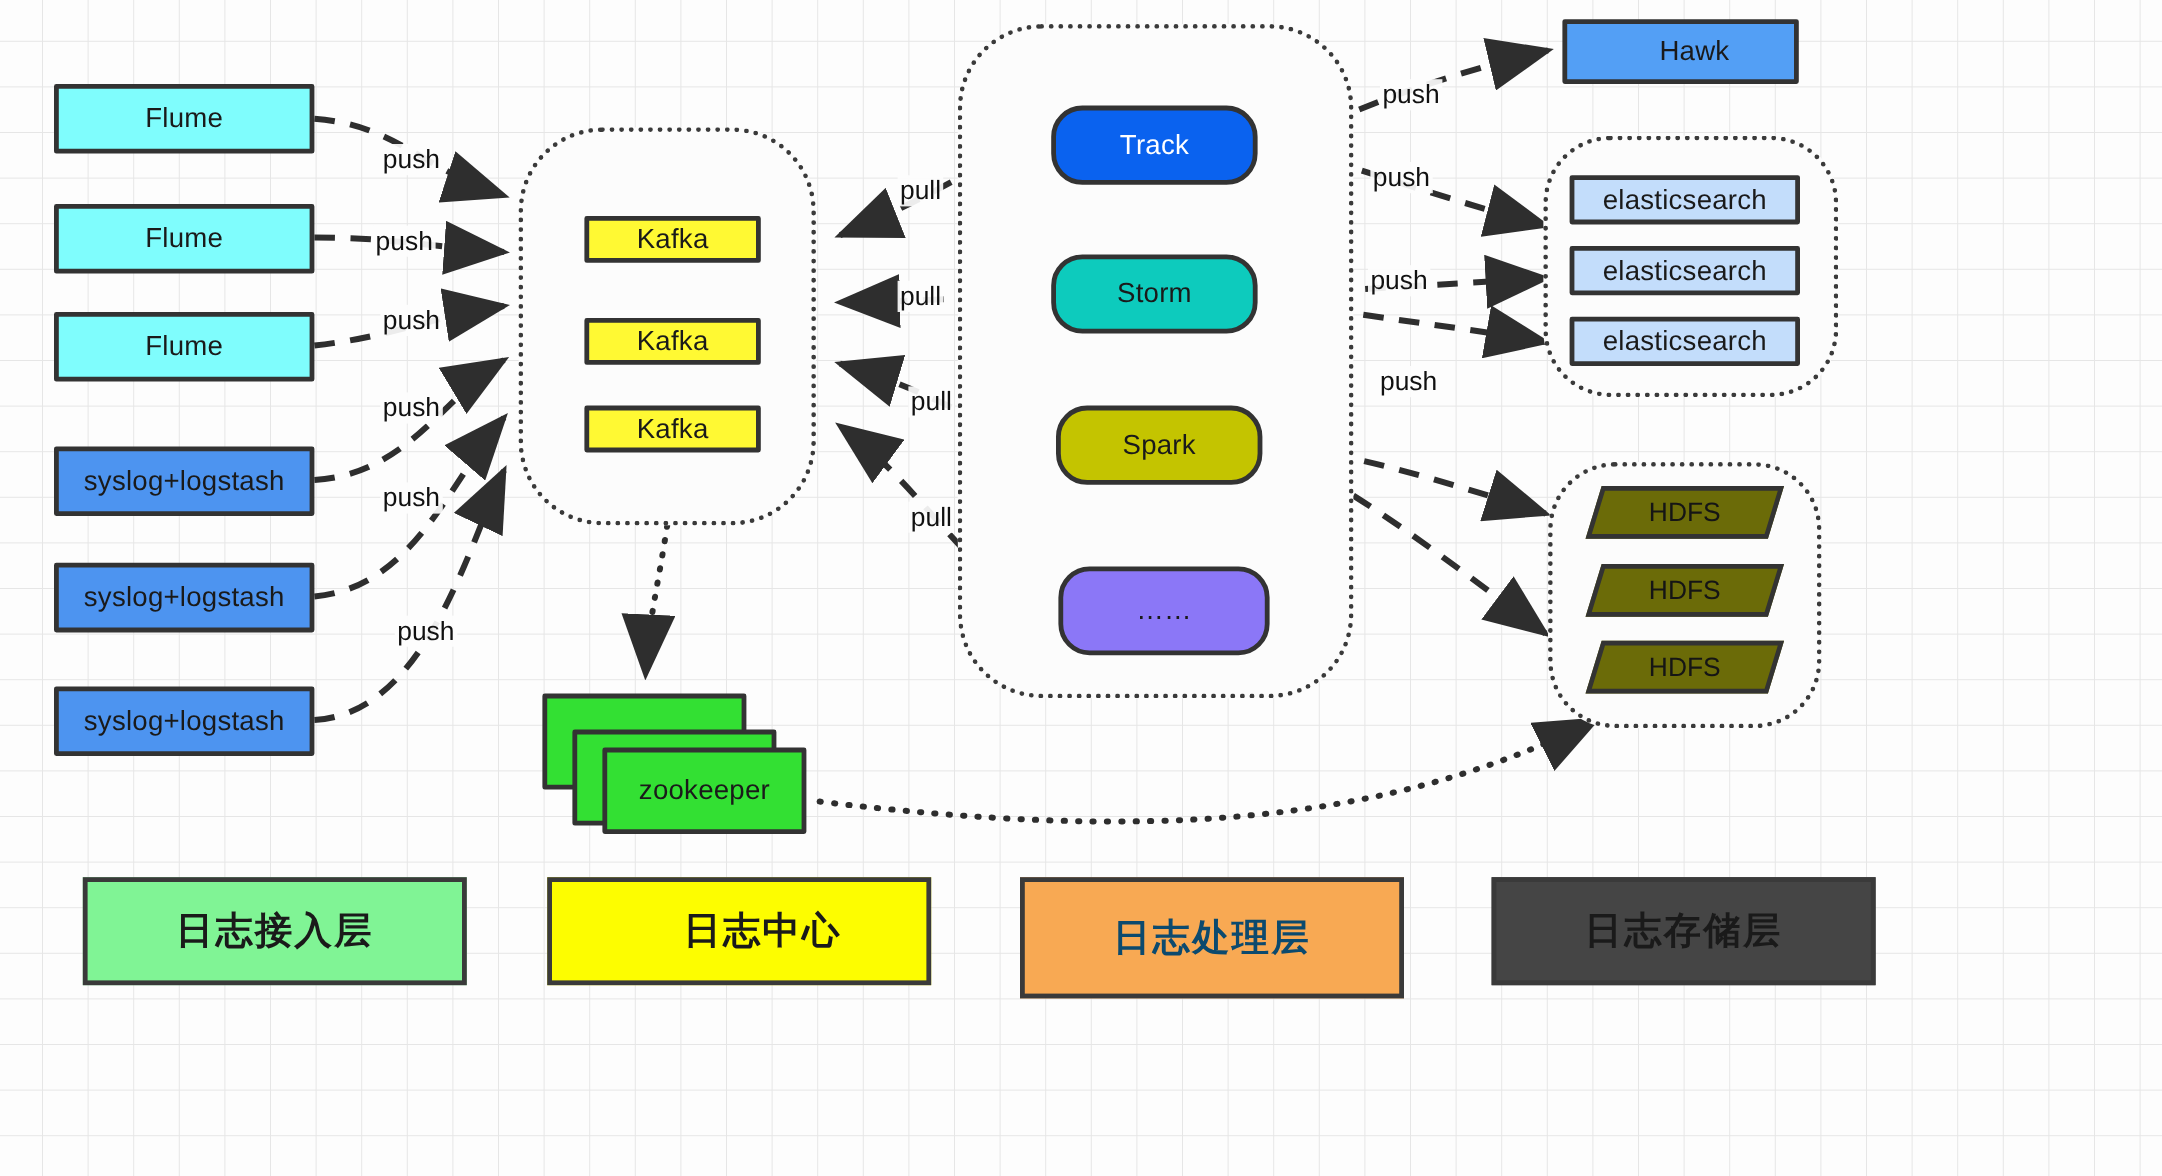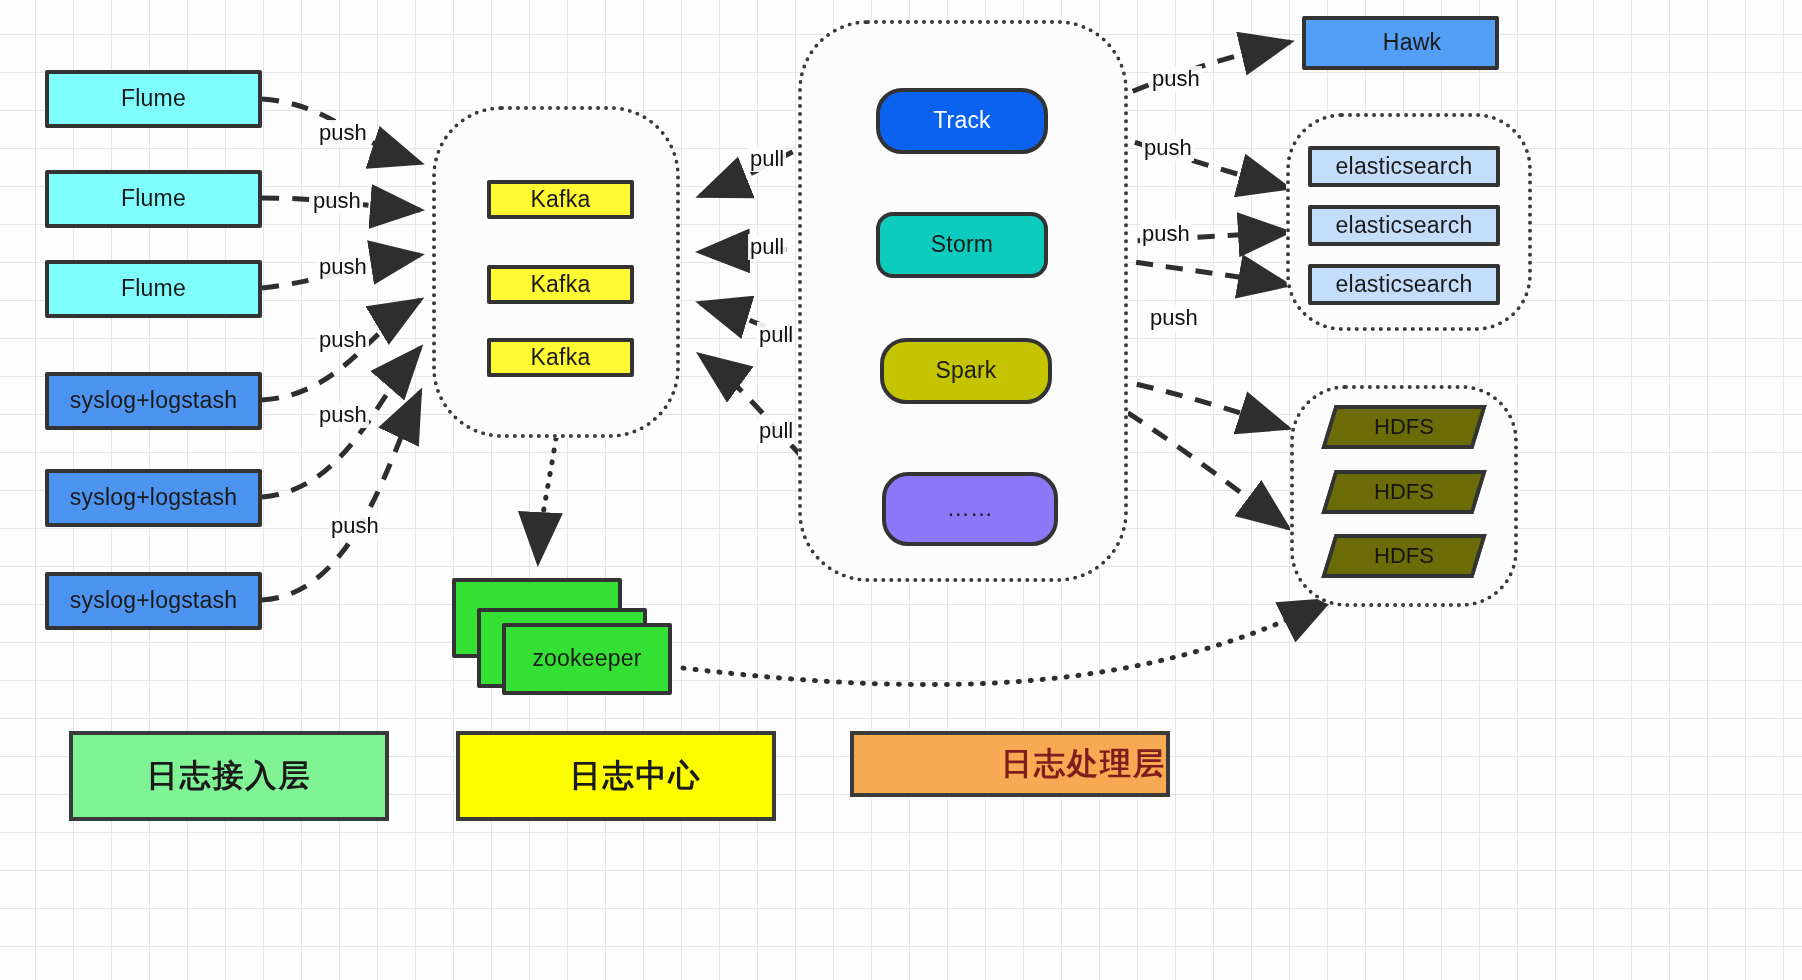--- a/index.html
+++ b/index.html
@@ -163,21 +163,21 @@
   <div class="node rect" style="left:452px;top:578px;width:170px;height:80px;background:#33e033;"></div>
   <div class="node rect" style="left:477px;top:608px;width:170px;height:80px;background:#33e033;"></div>
   <div class="node rect" style="left:502px;top:623px;width:170px;height:72px;background:#33e033;">
     <span>zookeeper</span>
   </div>
 
   <div class="group r-big" style="left:798px;top:20px;width:330px;height:562px;"></div>
   <div class="node pill" style="left:876px;top:88px;width:172px;height:66px;background:#0a62ef;color:#ffffff;">
     <span>Track</span>
   </div>
-  <div class="node pill" style="left:876px;top:212px;width:172px;height:66px;background:#0dcbbd;border-radius:17px;">
+  <div class="node pill" style="left:876px;top:212px;width:172px;height:66px;background:#0dcbbd;">
     <span>Storm</span>
   </div>
   <div class="node pill" style="left:880px;top:338px;width:172px;height:66px;background:#c4c400;">
     <span>Spark</span>
   </div>
   <div class="node pill" style="left:882px;top:472px;width:176px;height:74px;background:#8b77f7;">
     <span>……</span>
   </div>
 
   <div class="edgelabel" style="left:748px;top:146px;">pull</div>
@@ -218,17 +218,20 @@
   <div class="edgelabel" style="left:1142px;top:135px;">push</div>
   <div class="edgelabel" style="left:1140px;top:221px;">push</div>
   <div class="edgelabel" style="left:1148px;top:305px;">push</div>
 
   <div class="legend" style="left:45px;top:731px;width:320px;height:90px;background:#80f495;color:#1a1a1a;">
     <span>日志接入层</span>
   </div>
   <div class="legend" style="left:432px;top:731px;width:320px;height:90px;background:#fdfd00;color:#1a1a1a;padding-left:39px;">
     <span>日志中心</span>
   </div>
-  <div class="legend" style="left:826px;top:731px;width:320px;height:66px;background:#f8a953;color:#7f1d1d;justify-content:flex-end;">
+  <div class="legend" style="left:826px;top:731px;width:320px;height:101px;background:#f8a953;color:#0c4a6e;">
     <span>日志处理层</span>
   </div>
+  <div class="legend" style="left:1219px;top:731px;width:320px;height:90px;background:#454545;color:#1a1a1a;">
+    <span>日志存储层</span>
+  </div>
 
 </div>
 
 </body></html>

